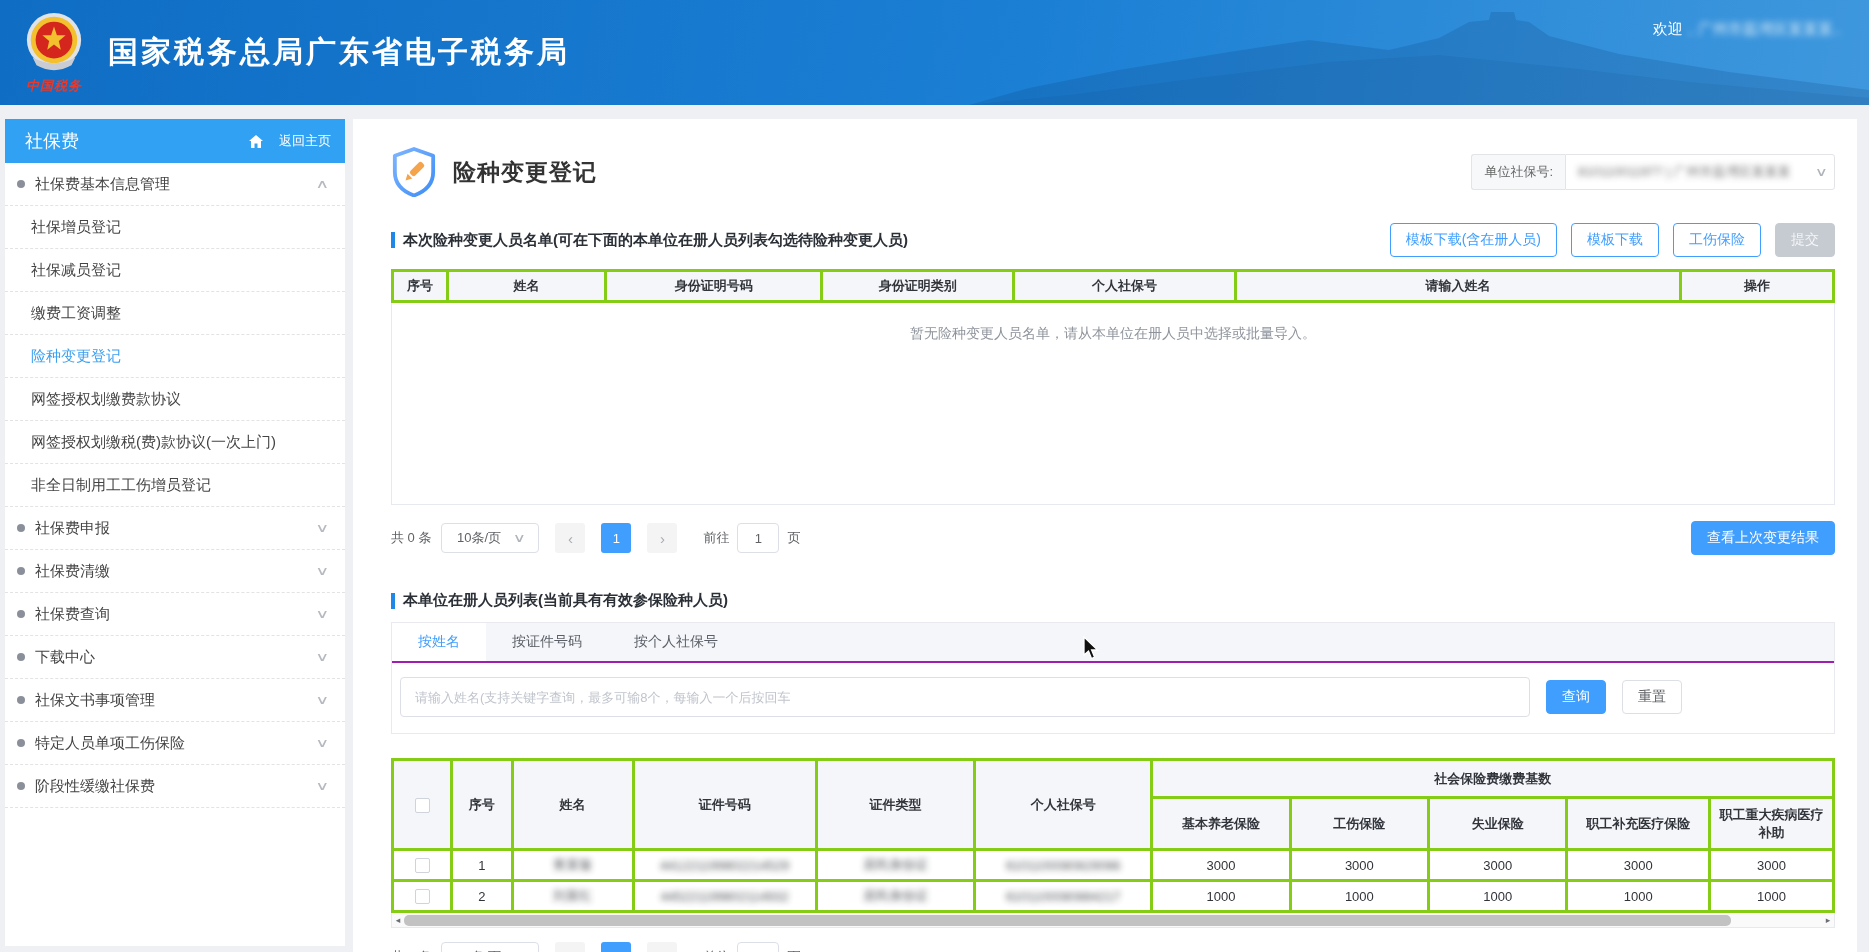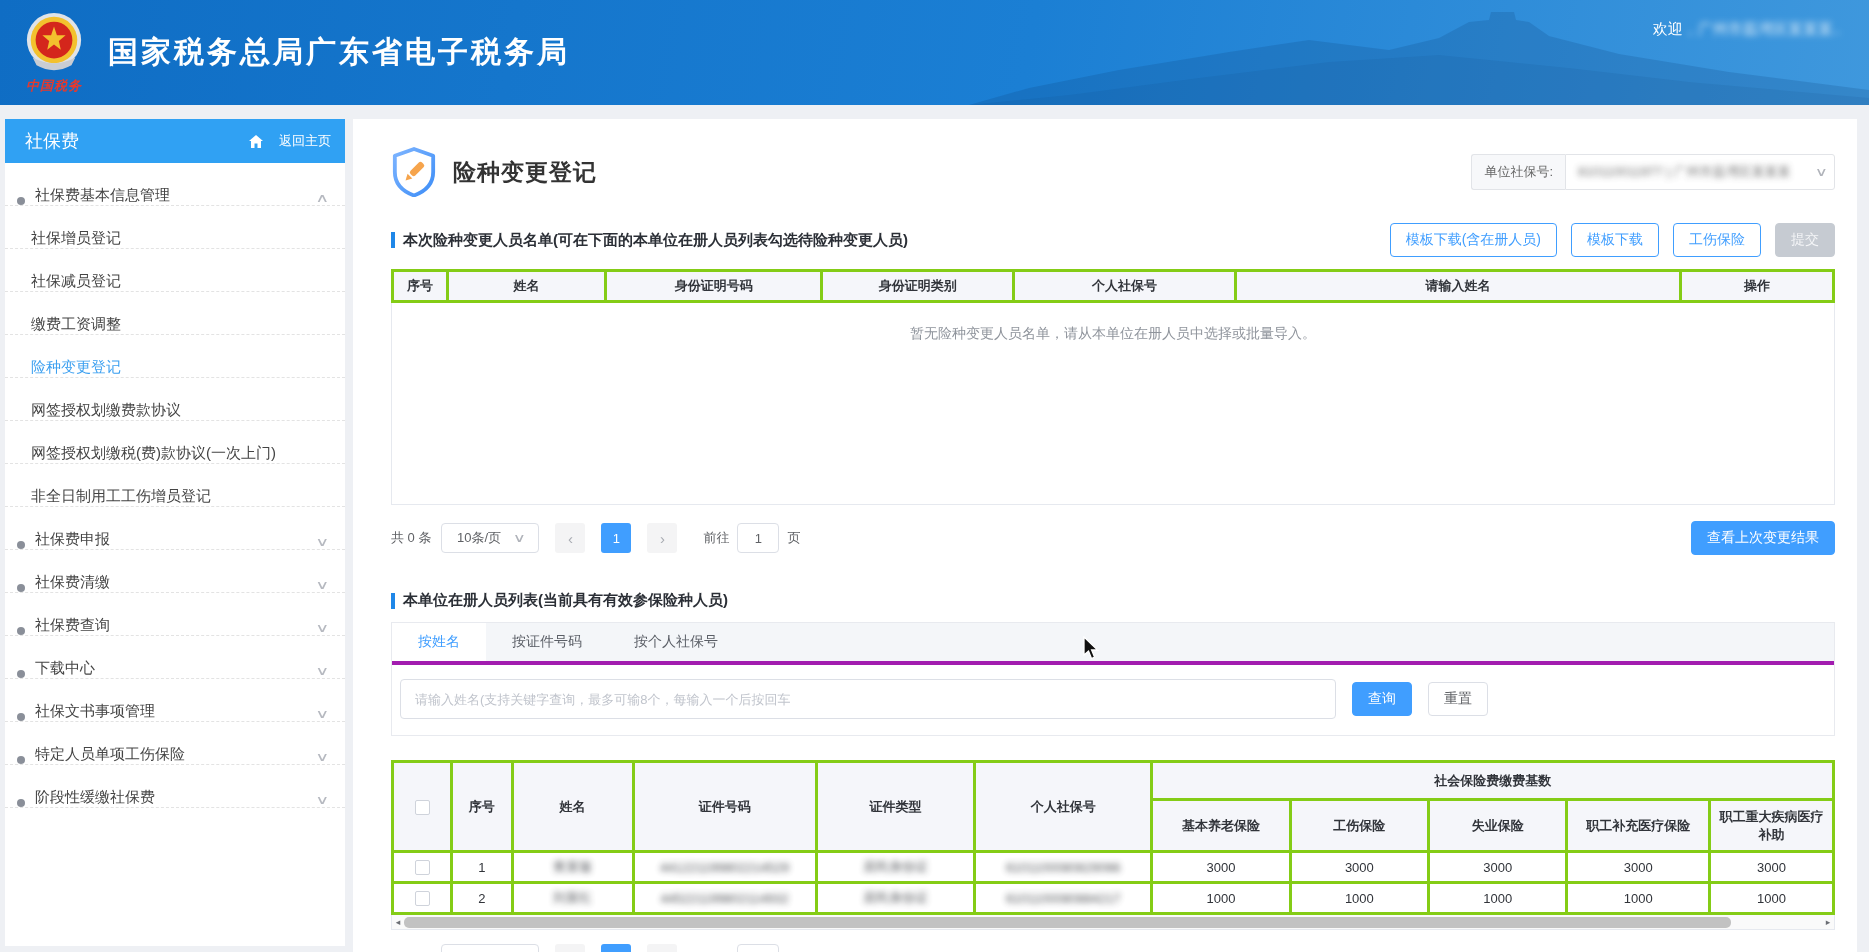--- a/index.html
+++ b/index.html
@@ -19,21 +19,21 @@
 
   
   .layout { display:flex; align-items:flex-start; padding:14px 0 0 5px; height:847px; }
 
   
   .sidebar { width:340px; background:#fff; min-height:827px; flex:none; }
   .sb-header { height:44px; background:#30a1f3; color:#fff; display:flex; align-items:center;
     justify-content:space-between; padding:0 14px 0 20px; }
   .sb-title { font-size:18px; }
   .sb-home { font-size:13px; color:#fff; cursor:pointer; display:flex; align-items:center; gap:16px; }
-  .menu-item { position:relative; height:43px; display:flex; align-items:flex-end;
+  .menu-item { position:relative; height:43px; display:flex; align-items:center;
     padding:0 18px 0 26px; font-size:15px; color:#444; cursor:pointer;
     border-bottom:1px dashed #e3e3e3; }
   .menu-item .bullet { position:absolute; left:12px; width:8px; height:8px; border-radius:50%; background:#8a8f99; }
   .menu-item.lvl1 { padding-left:30px; }
   .menu-item .chev { margin-left:auto; color:#b6b9c0; font-size:12px; transform:scaleX(1.6); }
   .menu-item.active .mi-label { color:#3a9ff0; }
 
   
   .card { flex:1; background:#fff; margin:0 12px 0 8px; min-height:827px; padding:28px 22px 20px 38px; position:relative; }
 
@@ -74,26 +74,26 @@
     align-items:center; justify-content:center; color:#a8abb2; font-size:15px; cursor:pointer; margin-left:6px; }
   .pg-num { width:30px; height:30px; border-radius:3px; display:flex; align-items:center;
     justify-content:center; margin-left:6px; cursor:pointer; }
   .pg-num.active { background:#409eff; color:#fff; }
   .pg-goto { display:flex; align-items:center; gap:8px; margin-left:16px; }
   .pg-goto input { width:42px; height:30px; border:1px solid #dcdfe6; border-radius:4px;
     text-align:center; font-size:13px; color:#606266; outline:none; }
   .view-last { margin-left:auto; }
 
   .tab-box { margin-top:12px; border:1px solid #e8eaef; }
-  .tabs { display:flex; background:#f4f6f9; border-bottom:4px solid #a21caf; }
+  .tabs { display:flex; background:#f4f6f9; border-bottom:2px solid #a21caf; }
   .tab { padding:0 26px; height:38px; display:flex; align-items:center; font-size:14px;
     color:#5a5e66; cursor:pointer; }
   .tab.active { background:#fff; color:#409eff; }
   .search-row { display:flex; align-items:center; padding:14px 14px 16px 8px; gap:16px; }
-  .search-input { width:936px; height:40px; border:1px solid #dcdfe6; border-radius:4px;
+  .search-input { width:1130px; height:40px; border:1px solid #dcdfe6; border-radius:4px;
     padding:0 14px; font-size:13px; color:#333; outline:none; }
   .search-input::placeholder { color:#c0c4cc; }
   .btn.small { height:34px; }
 
   .t2 { margin-top:24px; }
   .t2 thead tr.grp th { height:38px; }
   .t2 thead tr.sub th { height:52px; }
   .t2 tbody td { height:31px; padding:0 4px; }
   .chkbox { display:inline-block; width:15px; height:15px; border:1px solid #cfd3db;
     border-radius:2px; background:#fff; vertical-align:middle; cursor:pointer; }

